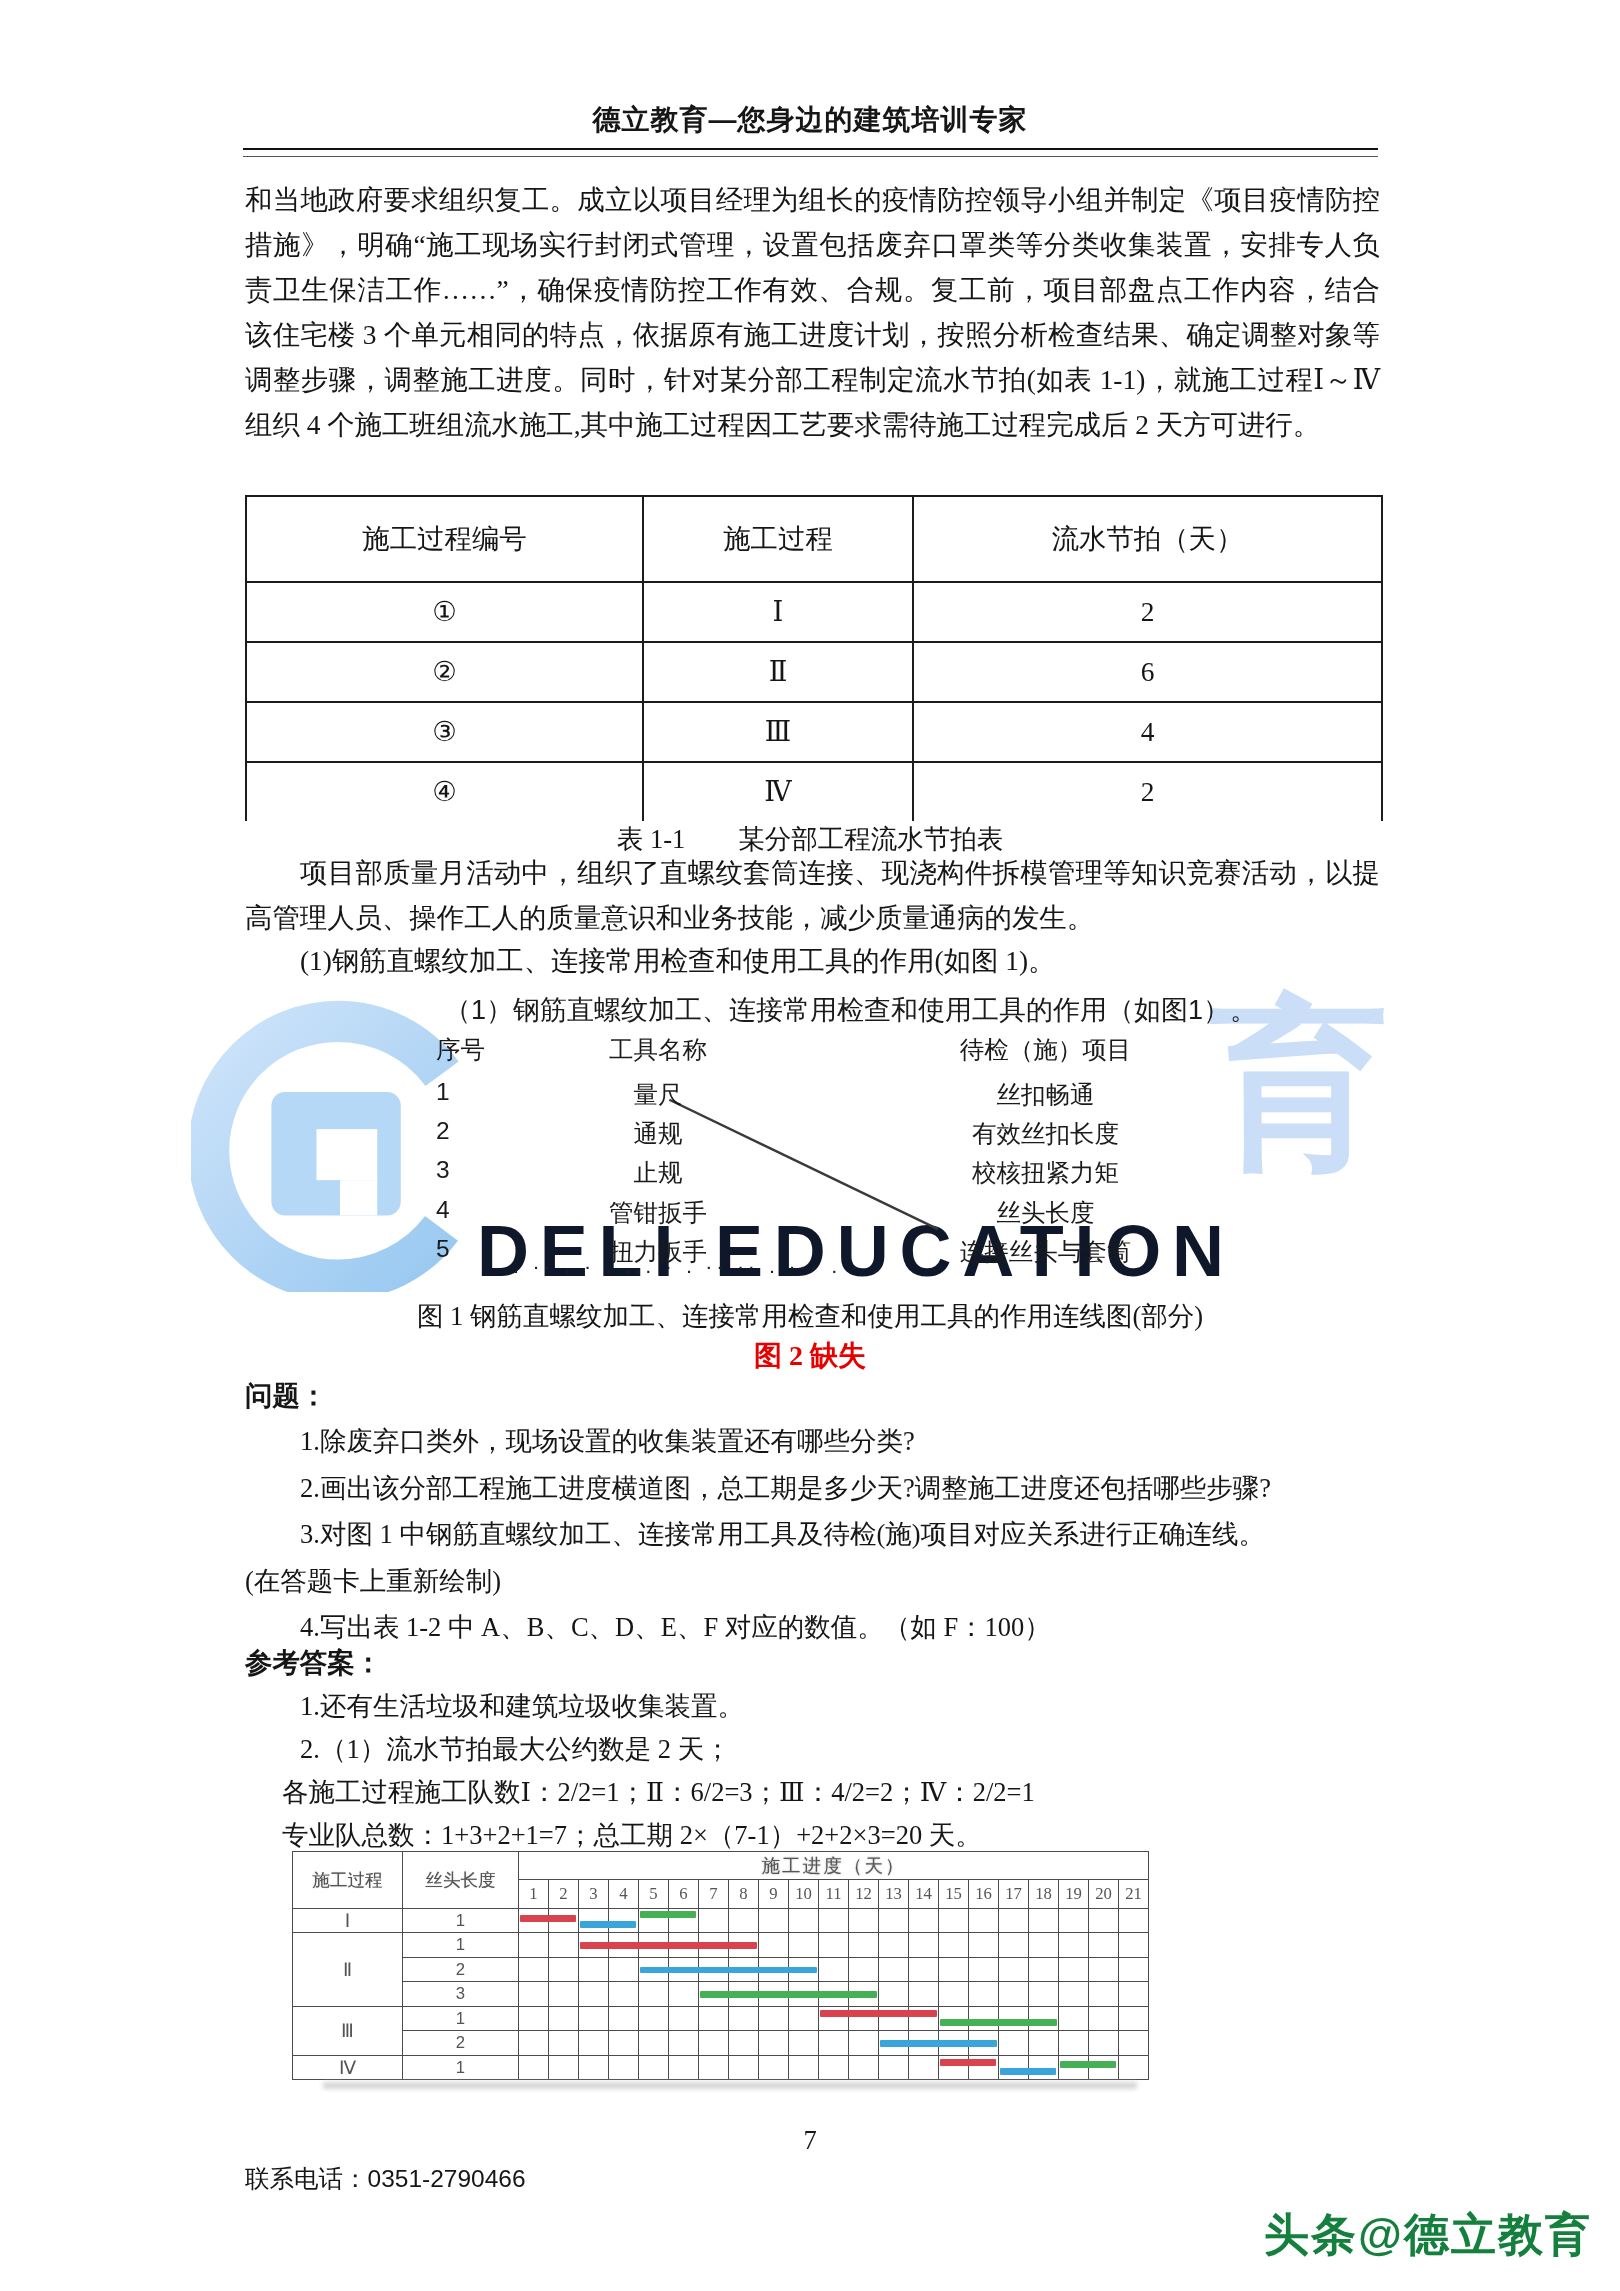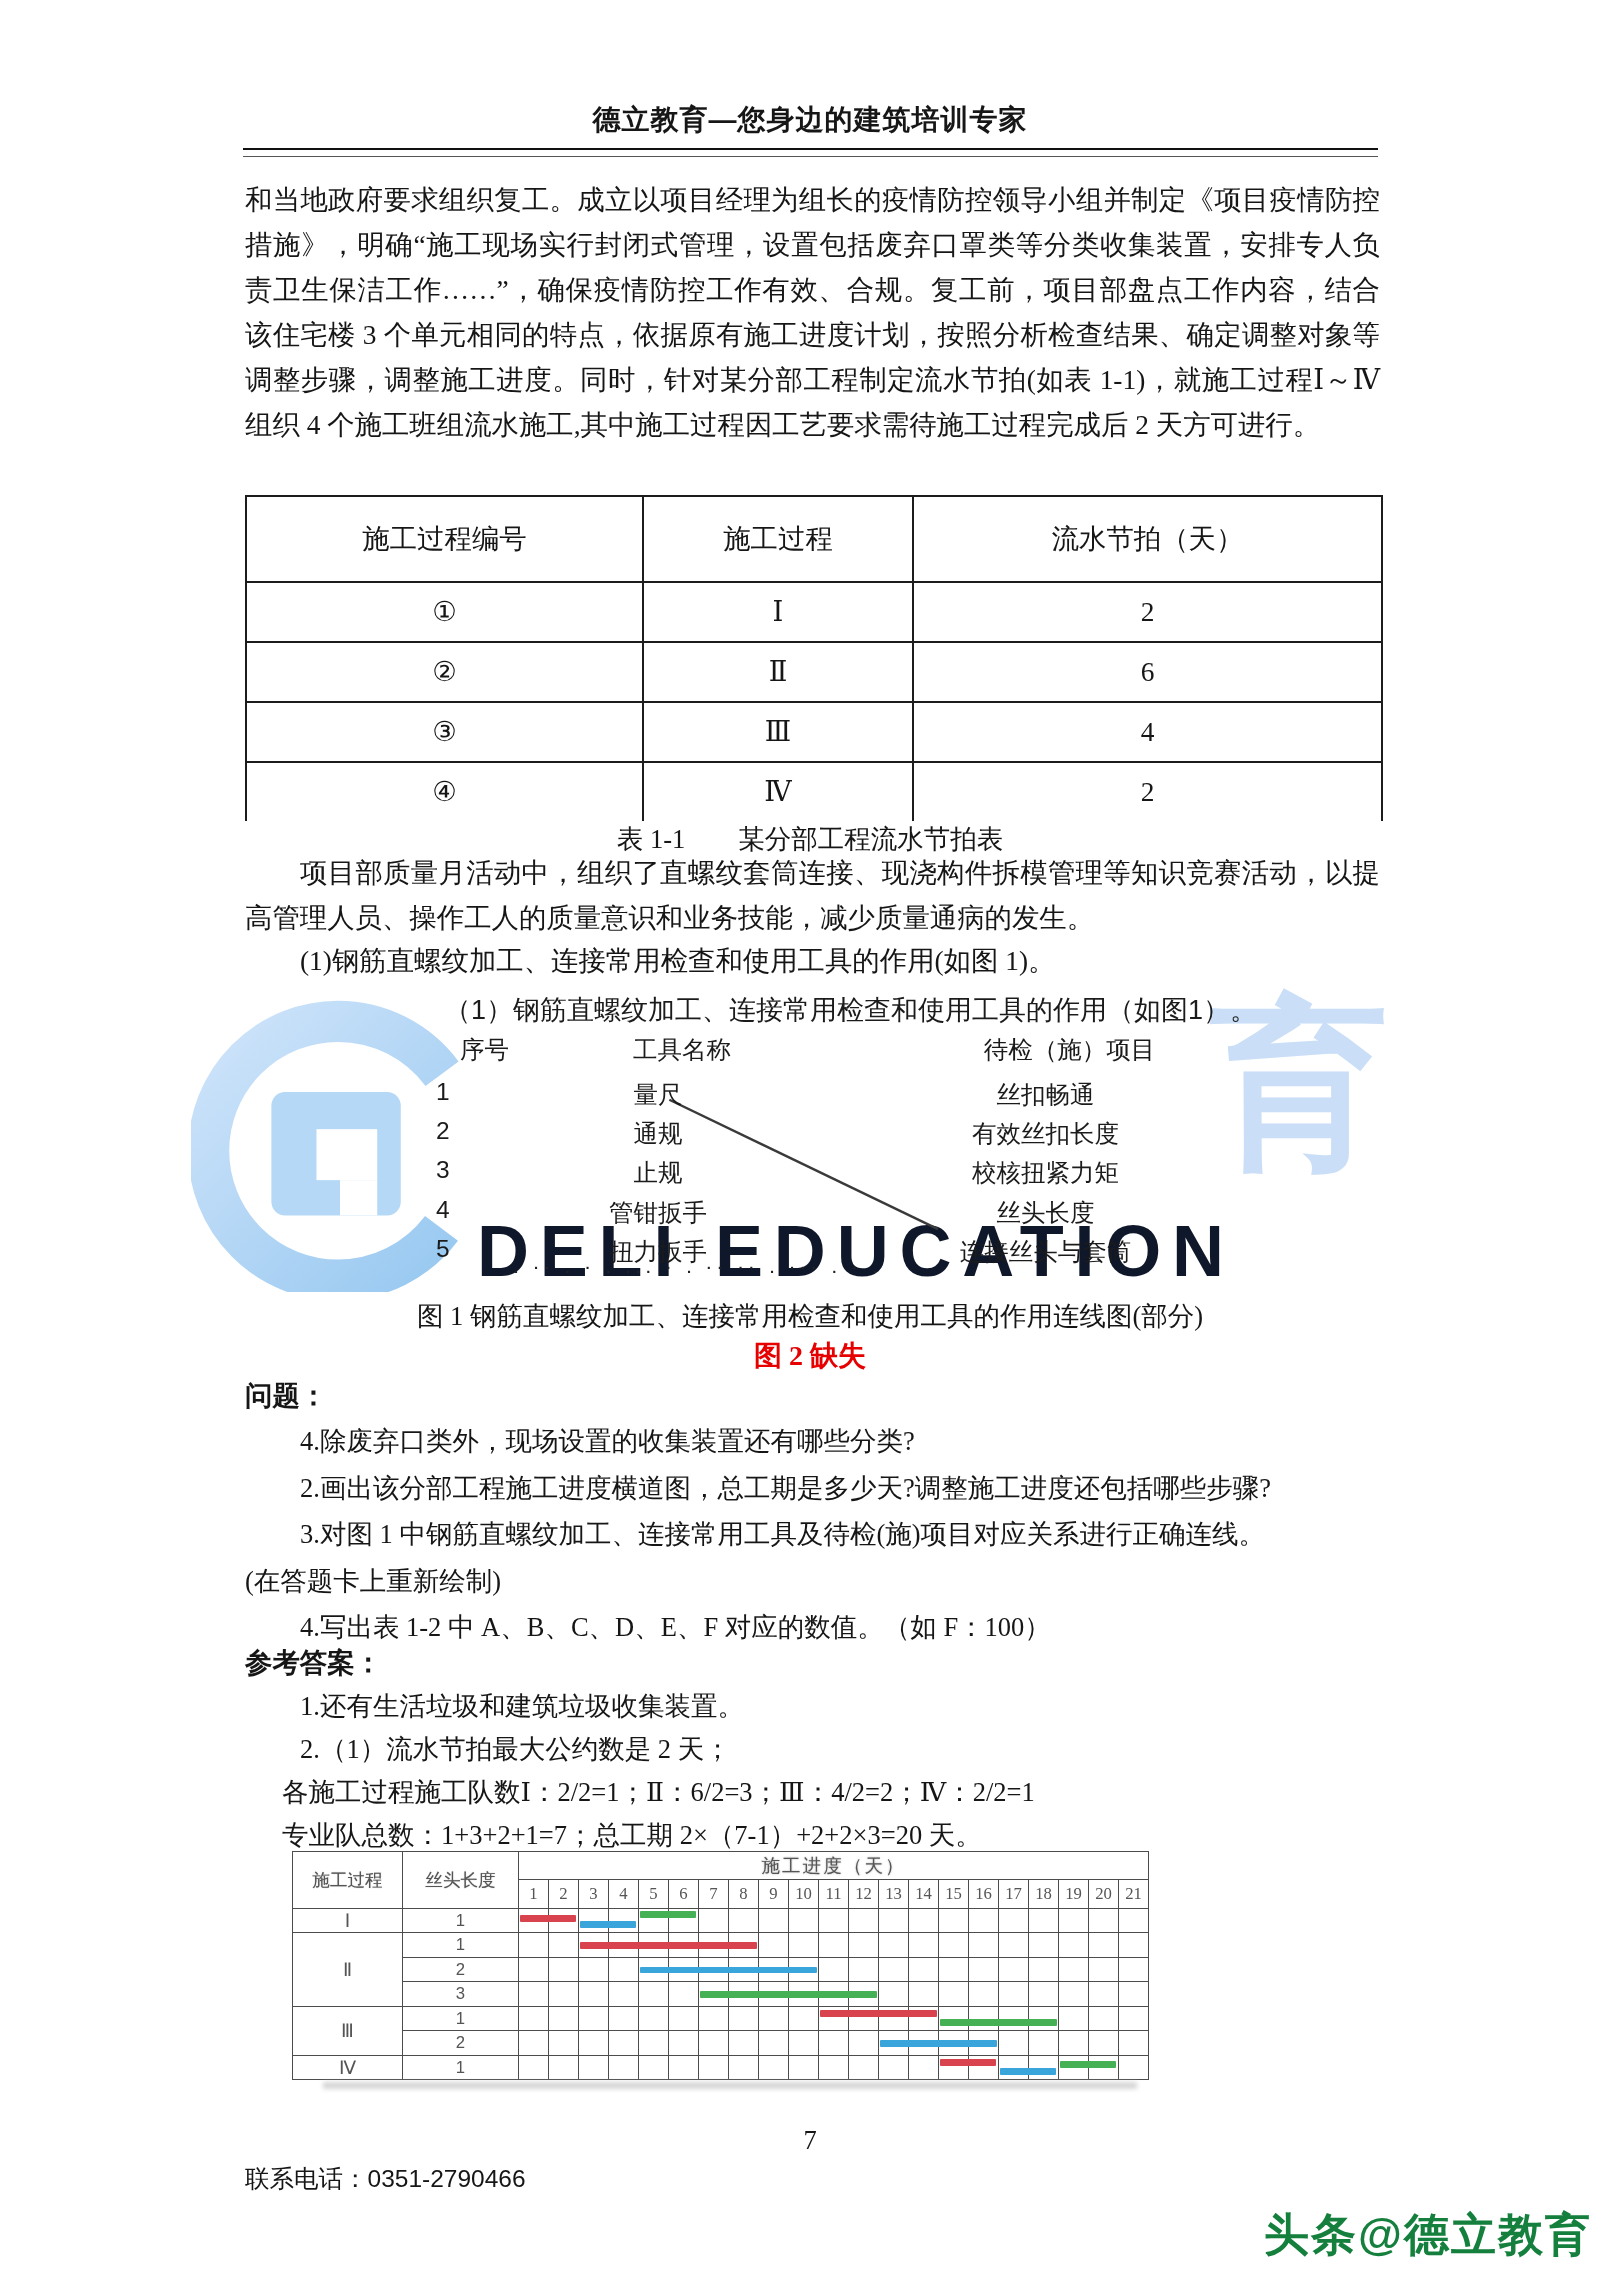--- a/index.html
+++ b/index.html
@@ -122,21 +122,21 @@
       <circle cx="150" cy="172" r="132" fill="none" stroke="url(#wb)" stroke-width="42" stroke-dasharray="660 169" stroke-dashoffset="-85"></circle>
       <rect x="82" y="112" width="132" height="126" rx="14" fill="#b5d8f6"></rect>
       <rect x="128" y="150" width="62" height="52" fill="#ffffff"></rect>
       <rect x="152" y="202" width="38" height="36" fill="#ffffff"></rect>
       <line x1="488" y1="120" x2="762" y2="252" stroke="#3a3a3a" stroke-width="2.5"></line>
     </svg>
     <div class="wm" id="wm-yu">育</div>
     <div class="wm" id="wm-edu">DELI EDUCATION</div>
 
     <div class="figtxt" id="fig-title">（1）钢筋直螺纹加工、连接常用检查和使用工具的作用（如图1）。</div>
-    <div class="figtxt fig-grid" style="top:51px;margin-left:24px;">
+    <div class="figtxt fig-grid" style="top:51px;">
       <div class="fg-c1">序号</div>
       <div class="fg-c2">工具名称</div>
       <div class="fg-c3">待检（施）项目</div>
     </div>
     <div class="figtxt fig-grid" style="top:96px;">
       <div class="fg-c1">1</div>
       <div class="fg-c2">量尺</div>
       <div class="fg-c3">丝扣畅通</div>
     </div>
     <div class="figtxt fig-grid" style="top:135px;">
@@ -159,21 +159,21 @@
       <div class="fg-c2">扭力扳手</div>
       <div class="fg-c3">连接丝头与套筒</div>
     </div>
     <div class="figtxt" id="fig-dots">. ·· . · . ... · . ·· ·· . ··· . · .</div>
   </div>
 
   <div class="abs caption" id="fig1-caption">图 1 钢筋直螺纹加工、连接常用检查和使用工具的作用连线图(部分)</div>
   <div class="abs" id="fig2-missing">图 2 缺失</div>
 
   <div class="abs blk-label" style="top:1378px;">问题：</div>
-  <div class="qline" style="top:1423px;text-indent:55px;">4.除废弃口类外，现场设置的收集装置还有哪些分类?</div>
+  <div class="qline" style="top:1423px;text-indent:55px;">1.除废弃口类外，现场设置的收集装置还有哪些分类?</div>
   <div class="qline" style="top:1470px;text-indent:55px;">2.画出该分部工程施工进度横道图，总工期是多少天?调整施工进度还包括哪些步骤?</div>
   <div class="qline" style="top:1516px;text-indent:55px;">3.对图 1 中钢筋直螺纹加工、连接常用工具及待检(施)项目对应关系进行正确连线。</div>
   <div class="qline" style="top:1563px;">(在答题卡上重新绘制)</div>
   <div class="qline" style="top:1609px;text-indent:55px;">4.写出表 1-2 中 A、B、C、D、E、F 对应的数值。（如 F：100）</div>
 
   <div class="abs blk-label" style="top:1645px;">参考答案：</div>
   <div class="qline" style="top:1688px;text-indent:55px;">1.还有生活垃圾和建筑垃圾收集装置。</div>
   <div class="qline" style="top:1731px;text-indent:55px;">2.（1）流水节拍最大公约数是 2 天；</div>
   <div class="qline" style="top:1774px;text-indent:37px;">各施工过程施工队数Ⅰ：2/2=1；Ⅱ：6/2=3；Ⅲ：4/2=2；Ⅳ：2/2=1</div>
   <div class="qline" style="top:1817px;text-indent:37px;">专业队总数：1+3+2+1=7；总工期 2×（7-1）+2+2×3=20 天。</div>

